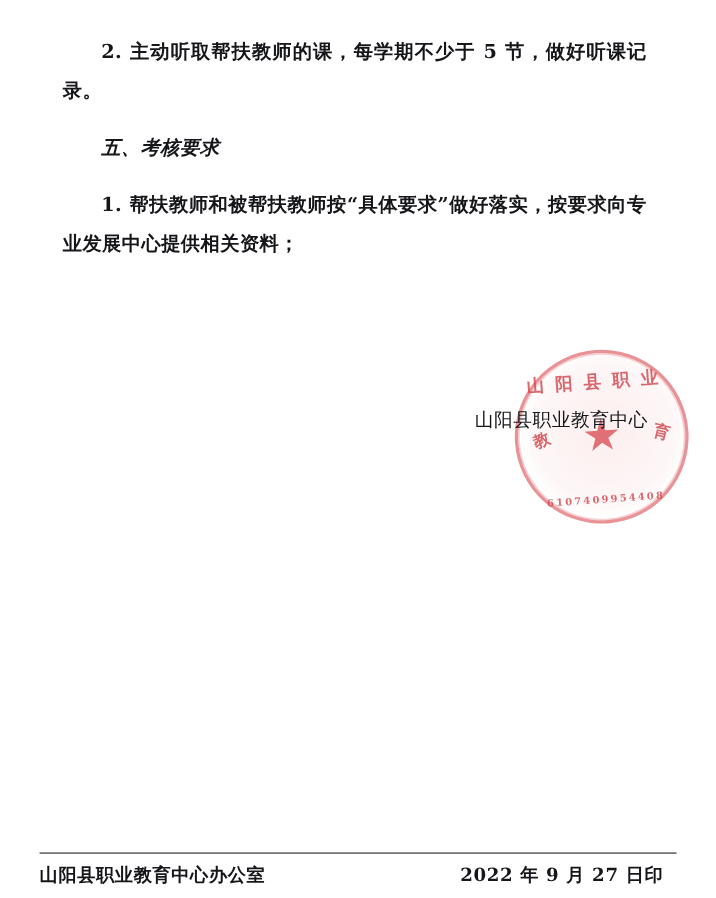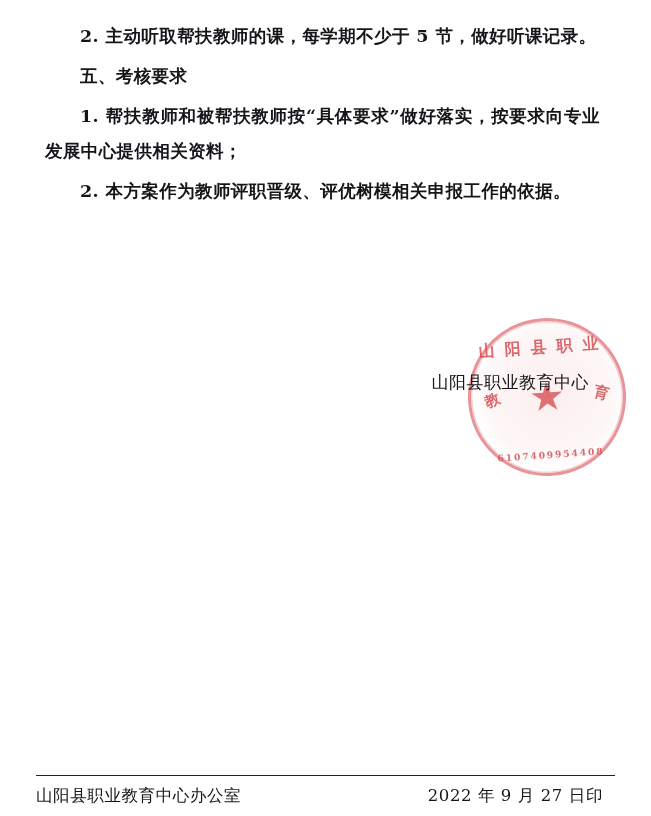--- a/index.html
+++ b/index.html
@@ -23,26 +23,27 @@
     padding: 14px 46px 0 40px;
   }
   .body-text {
     font-size: 17.5px;
     line-height: 35px;
     letter-spacing: 0.4px;
     text-align: justify;
     color: #15161a;
   }
   .para {
-    margin: 5px;
+    margin: 17px;
     text-indent: 2em;
     font-weight: 600;
   }
   .para.heading {
     font-weight: 700;
+    font-style: italic;
   }
   .sig-block {
     position: absolute;
     right: 62px;
     top: 366px;
     text-align: center;
     font-size: 17px;
     line-height: 32px;
     font-weight: 400;
     letter-spacing: 0.5px;
@@ -115,36 +116,35 @@
   }
   .footer {
     position: absolute;
     left: 36px;
     right: 36px;
     top: 785px;
     display: flex;
     justify-content: space-between;
     align-items: center;
     font-size: 16.5px;
-    font-weight: 400;
+    font-weight: 700;
     letter-spacing: 0.6px;
     color: #15161a;
   }
   .footer-right { padding-right: 12px; }
 </style>
 </head>
 <body>
 
 <div class="page">
 
   <div class="body-text">
     <p class="para">2. 主动听取帮扶教师的课，每学期不少于 5 节，做好听课记录。</p>
     <p class="para heading">五、考核要求</p>
     <p class="para">1. 帮扶教师和被帮扶教师按“具体要求”做好落实，按要求向专业发展中心提供相关资料；</p>
-    <p class="para">2. 本方案作为教师评职晋级、评优树模相关申报工作的依据。</p>
   </div>
 
   <div class="stamp">
     <span class="arc-top">山阳县职业</span>
     <span class="arc-left">教</span>
     <span class="arc-right">育</span>
     <span class="star">★</span>
     <span class="arc-bottom">6107409954408</span>
   </div>
 

